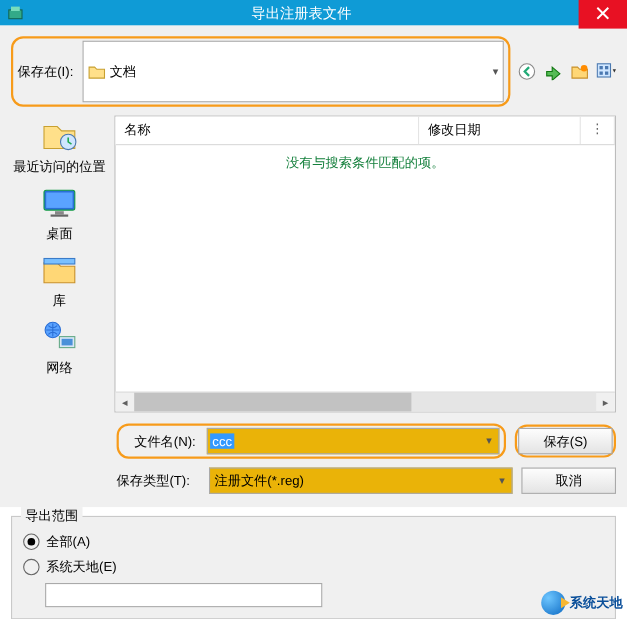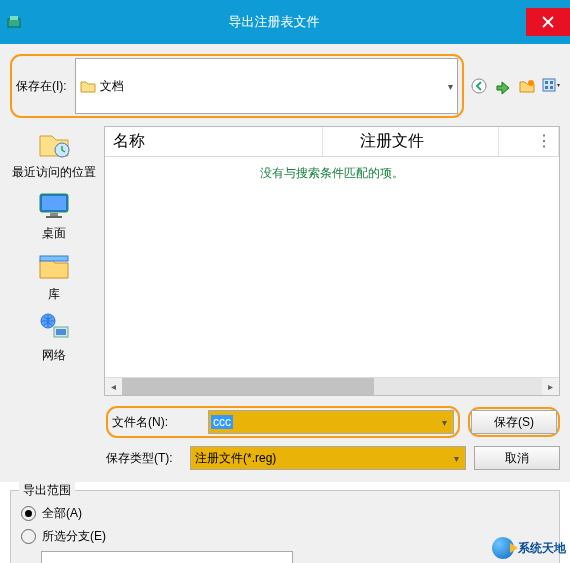--- a/index.html
+++ b/index.html
@@ -5,21 +5,21 @@
 body {
   margin: 0;
   font-family: "Microsoft YaHei", "Segoe UI", sans-serif;
   font-size: 12px;
   background: #fff;
   width: 570px;
   height: 563px;
   position: relative;
 }
 .titlebar {
-  height: 44px;
+  height: 23px;
   background: #0f9bd6;
   color: #fff;
   display: flex;
   align-items: center;
   position: relative;
 }
 .titlebar .icon {
   margin-left: 6px;
   width: 16px;
   height: 16px;
@@ -107,23 +107,22 @@
   flex: 1;
   border: 1px solid #bcbcbc;
   background: #fff;
   height: 268px;
   display: flex;
   flex-direction: column;
 }
 .columns {
   display: flex;
   border-bottom: 1px solid #d9d9d9;
-  font-size: 16px;
+  font-size: 12px;
   background: #fff;
-  gap: 29px;
 }
 .columns .col {
   padding: 4px 8px;
   border-right: 1px solid #e4e4e4;
 }
 .col-name { flex: 1; }
 .col-date { width: 130px; }
 .col-end { width: 14px; text-align:center; color:#666; }
 .empty {
   flex: 1;
@@ -303,37 +302,37 @@
               <rect x="20" y="18" width="10" height="6" fill="#4a90d9"></rect>
             </svg>
           </div>
         <span class="txt">网络</span>
       </div>
     </div>
 
     <div class="filelist">
       <div class="columns">
         <div class="col col-name">名称</div>
-        <div class="col col-date">注册文件</div>
+        <div class="col col-date">修改日期</div>
         <div class="col col-end">⋮</div>
       </div>
       <div class="empty">没有与搜索条件匹配的项。</div>
       <div class="scrollbar">
         <div class="arrow">◂</div>
         <div class="track">
             <div class="thumb"></div>
           </div>
         <div class="arrow">▸</div>
       </div>
     </div>
   </div>
 
   <div class="form">
     <div class="form-row">
-      <div class="highlight-orange" style="flex:1; gap:20px;">
+      <div class="highlight-orange" style="flex:1; gap:0;text-align:center;">
         <span class="flabel">文件名(N):</span>
         <div class="inputwrap">
           <span class="sel">ccc</span>
           <span class="chev">▾</span>
         </div>
       </div>
       <div class="highlight-orange" style="padding:1px;">
         <div class="btn">保存(S)</div>
       </div>
     </div>
@@ -351,21 +350,21 @@
 <div class="group">
   <span class="legend">导出范围</span>
   <div class="radio-row">
     <span class="radio">
         <span class="dot"></span>
       </span>
     <span>全部(A)</span>
   </div>
   <div class="radio-row">
     <span class="radio"></span>
-    <span>所选分支(E)</span>
+    <span>系统天地(E)</span>
   </div>
   <div class="textbox"></div>
 </div>
 
 <div class="footer-logo">
   <span class="globe"></span>
   <span>系统天地</span>
 </div>
 
 </body></html>

